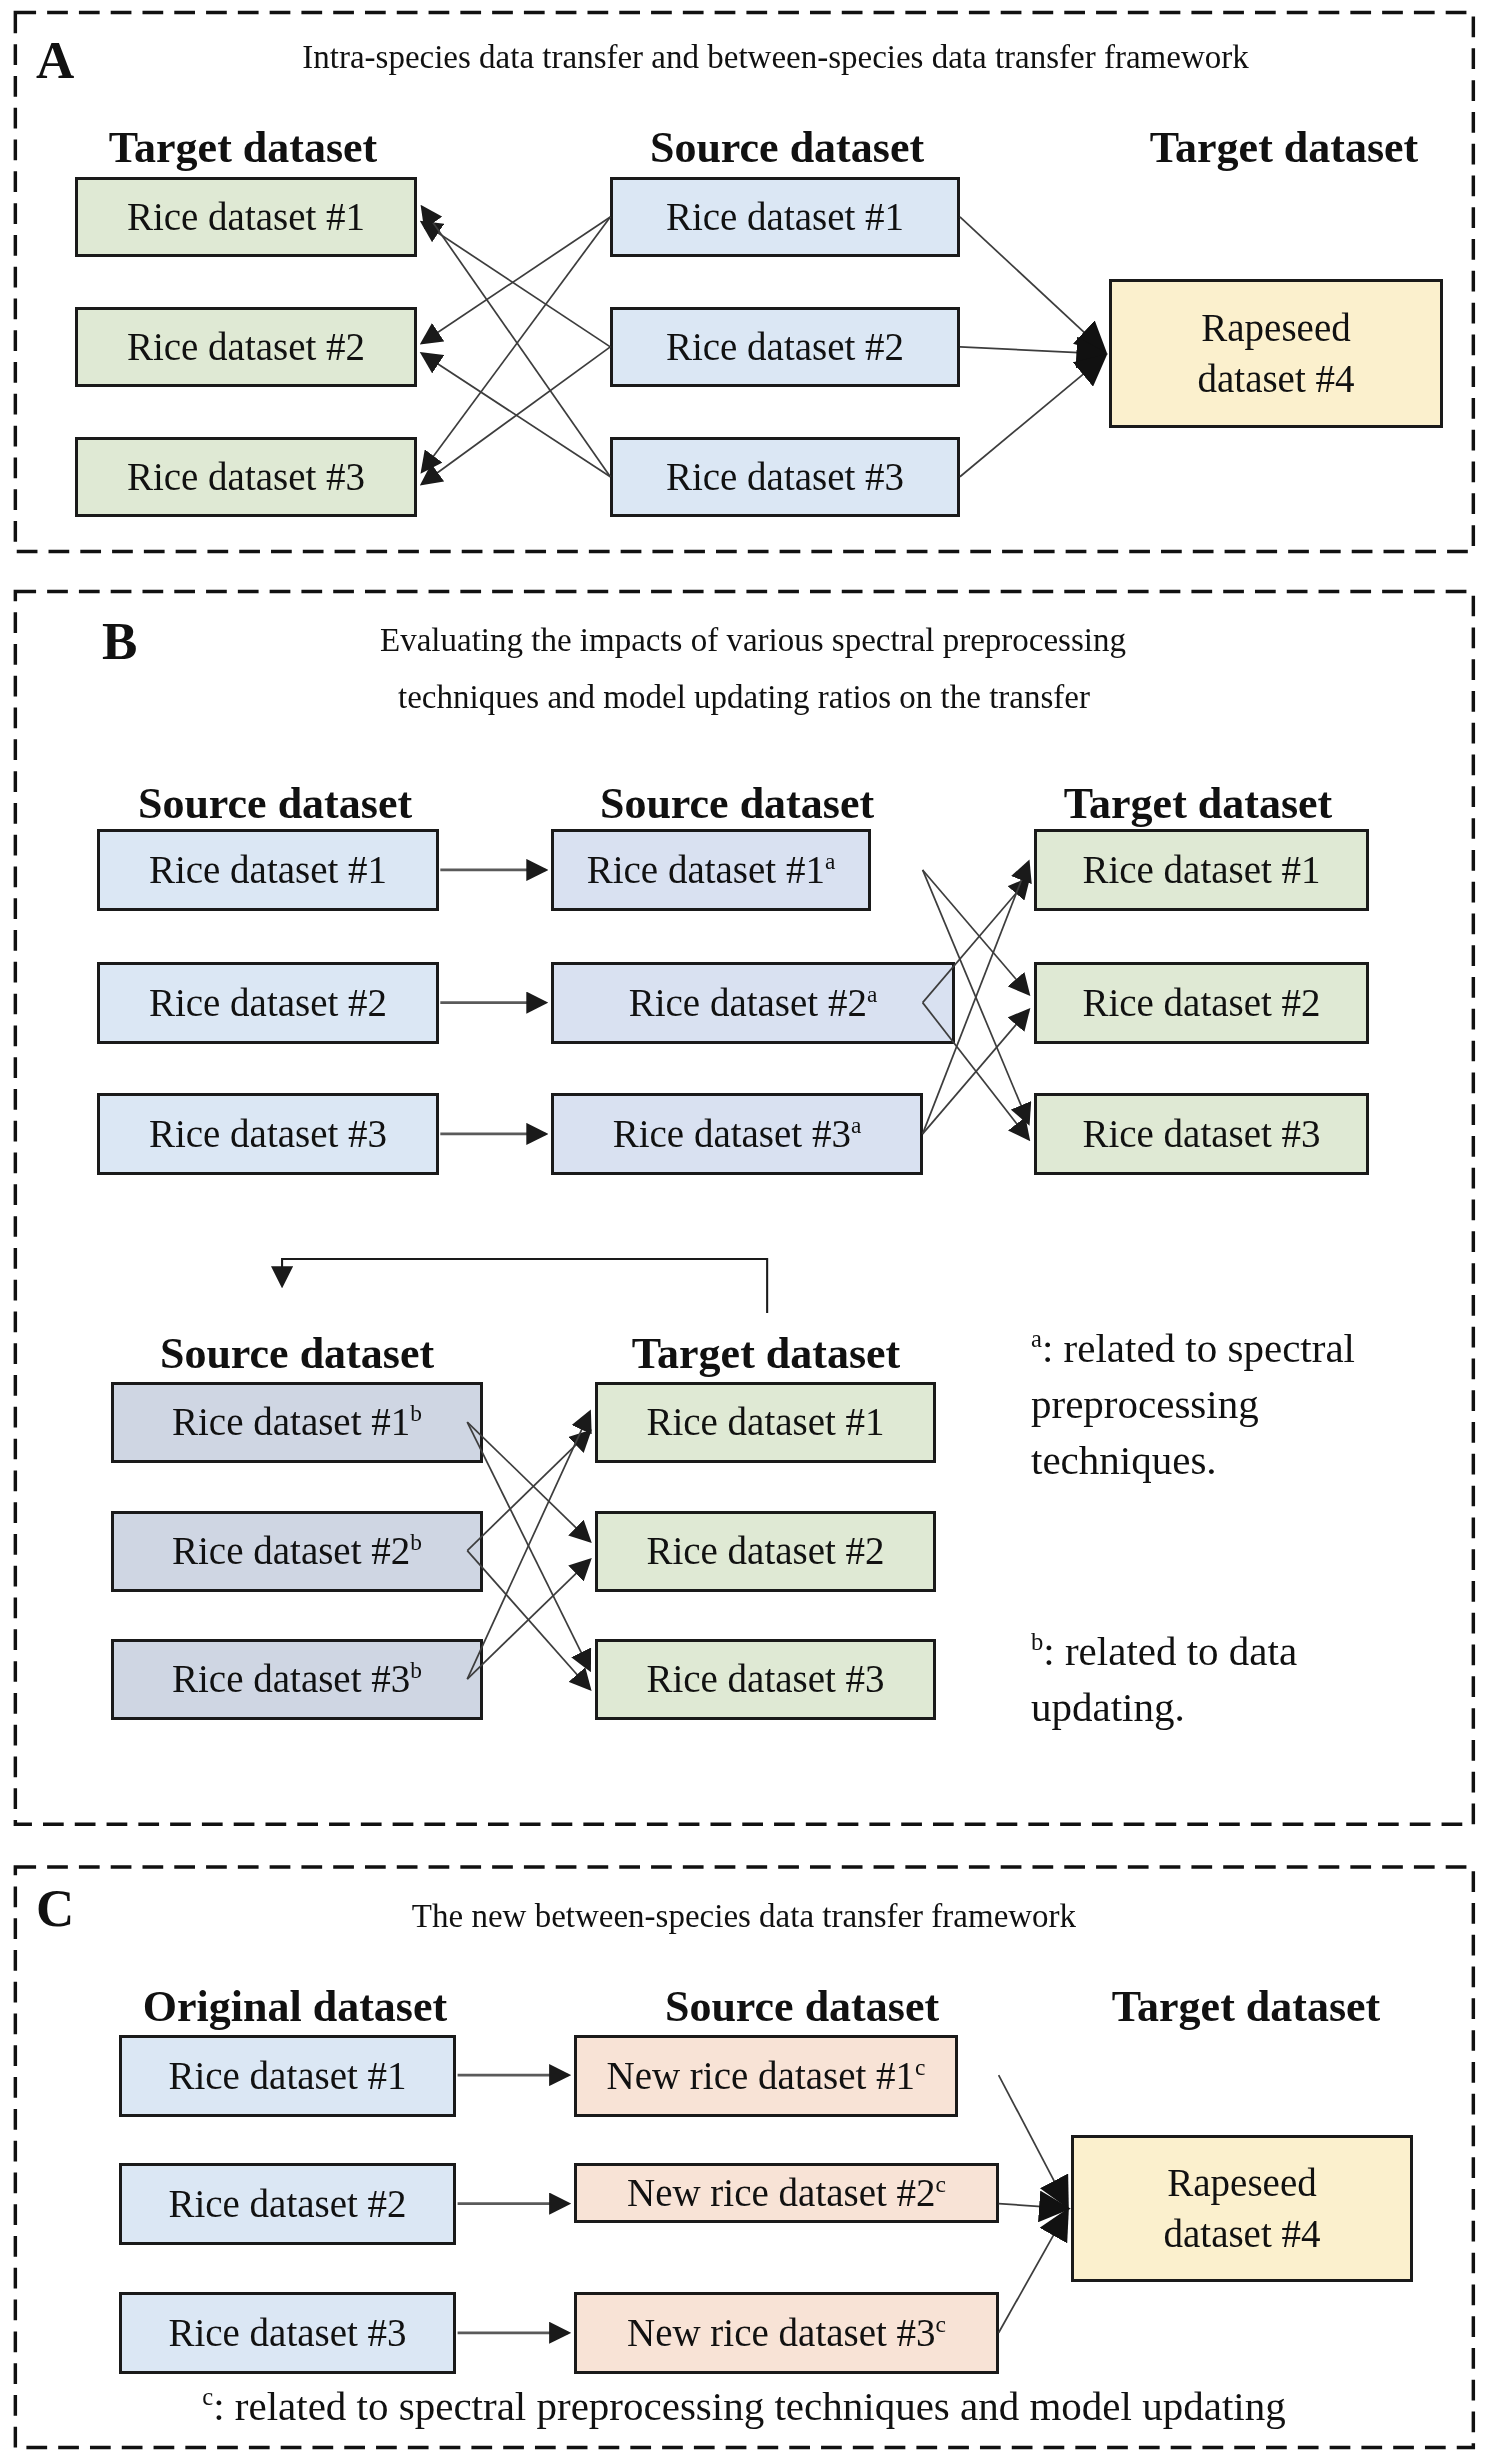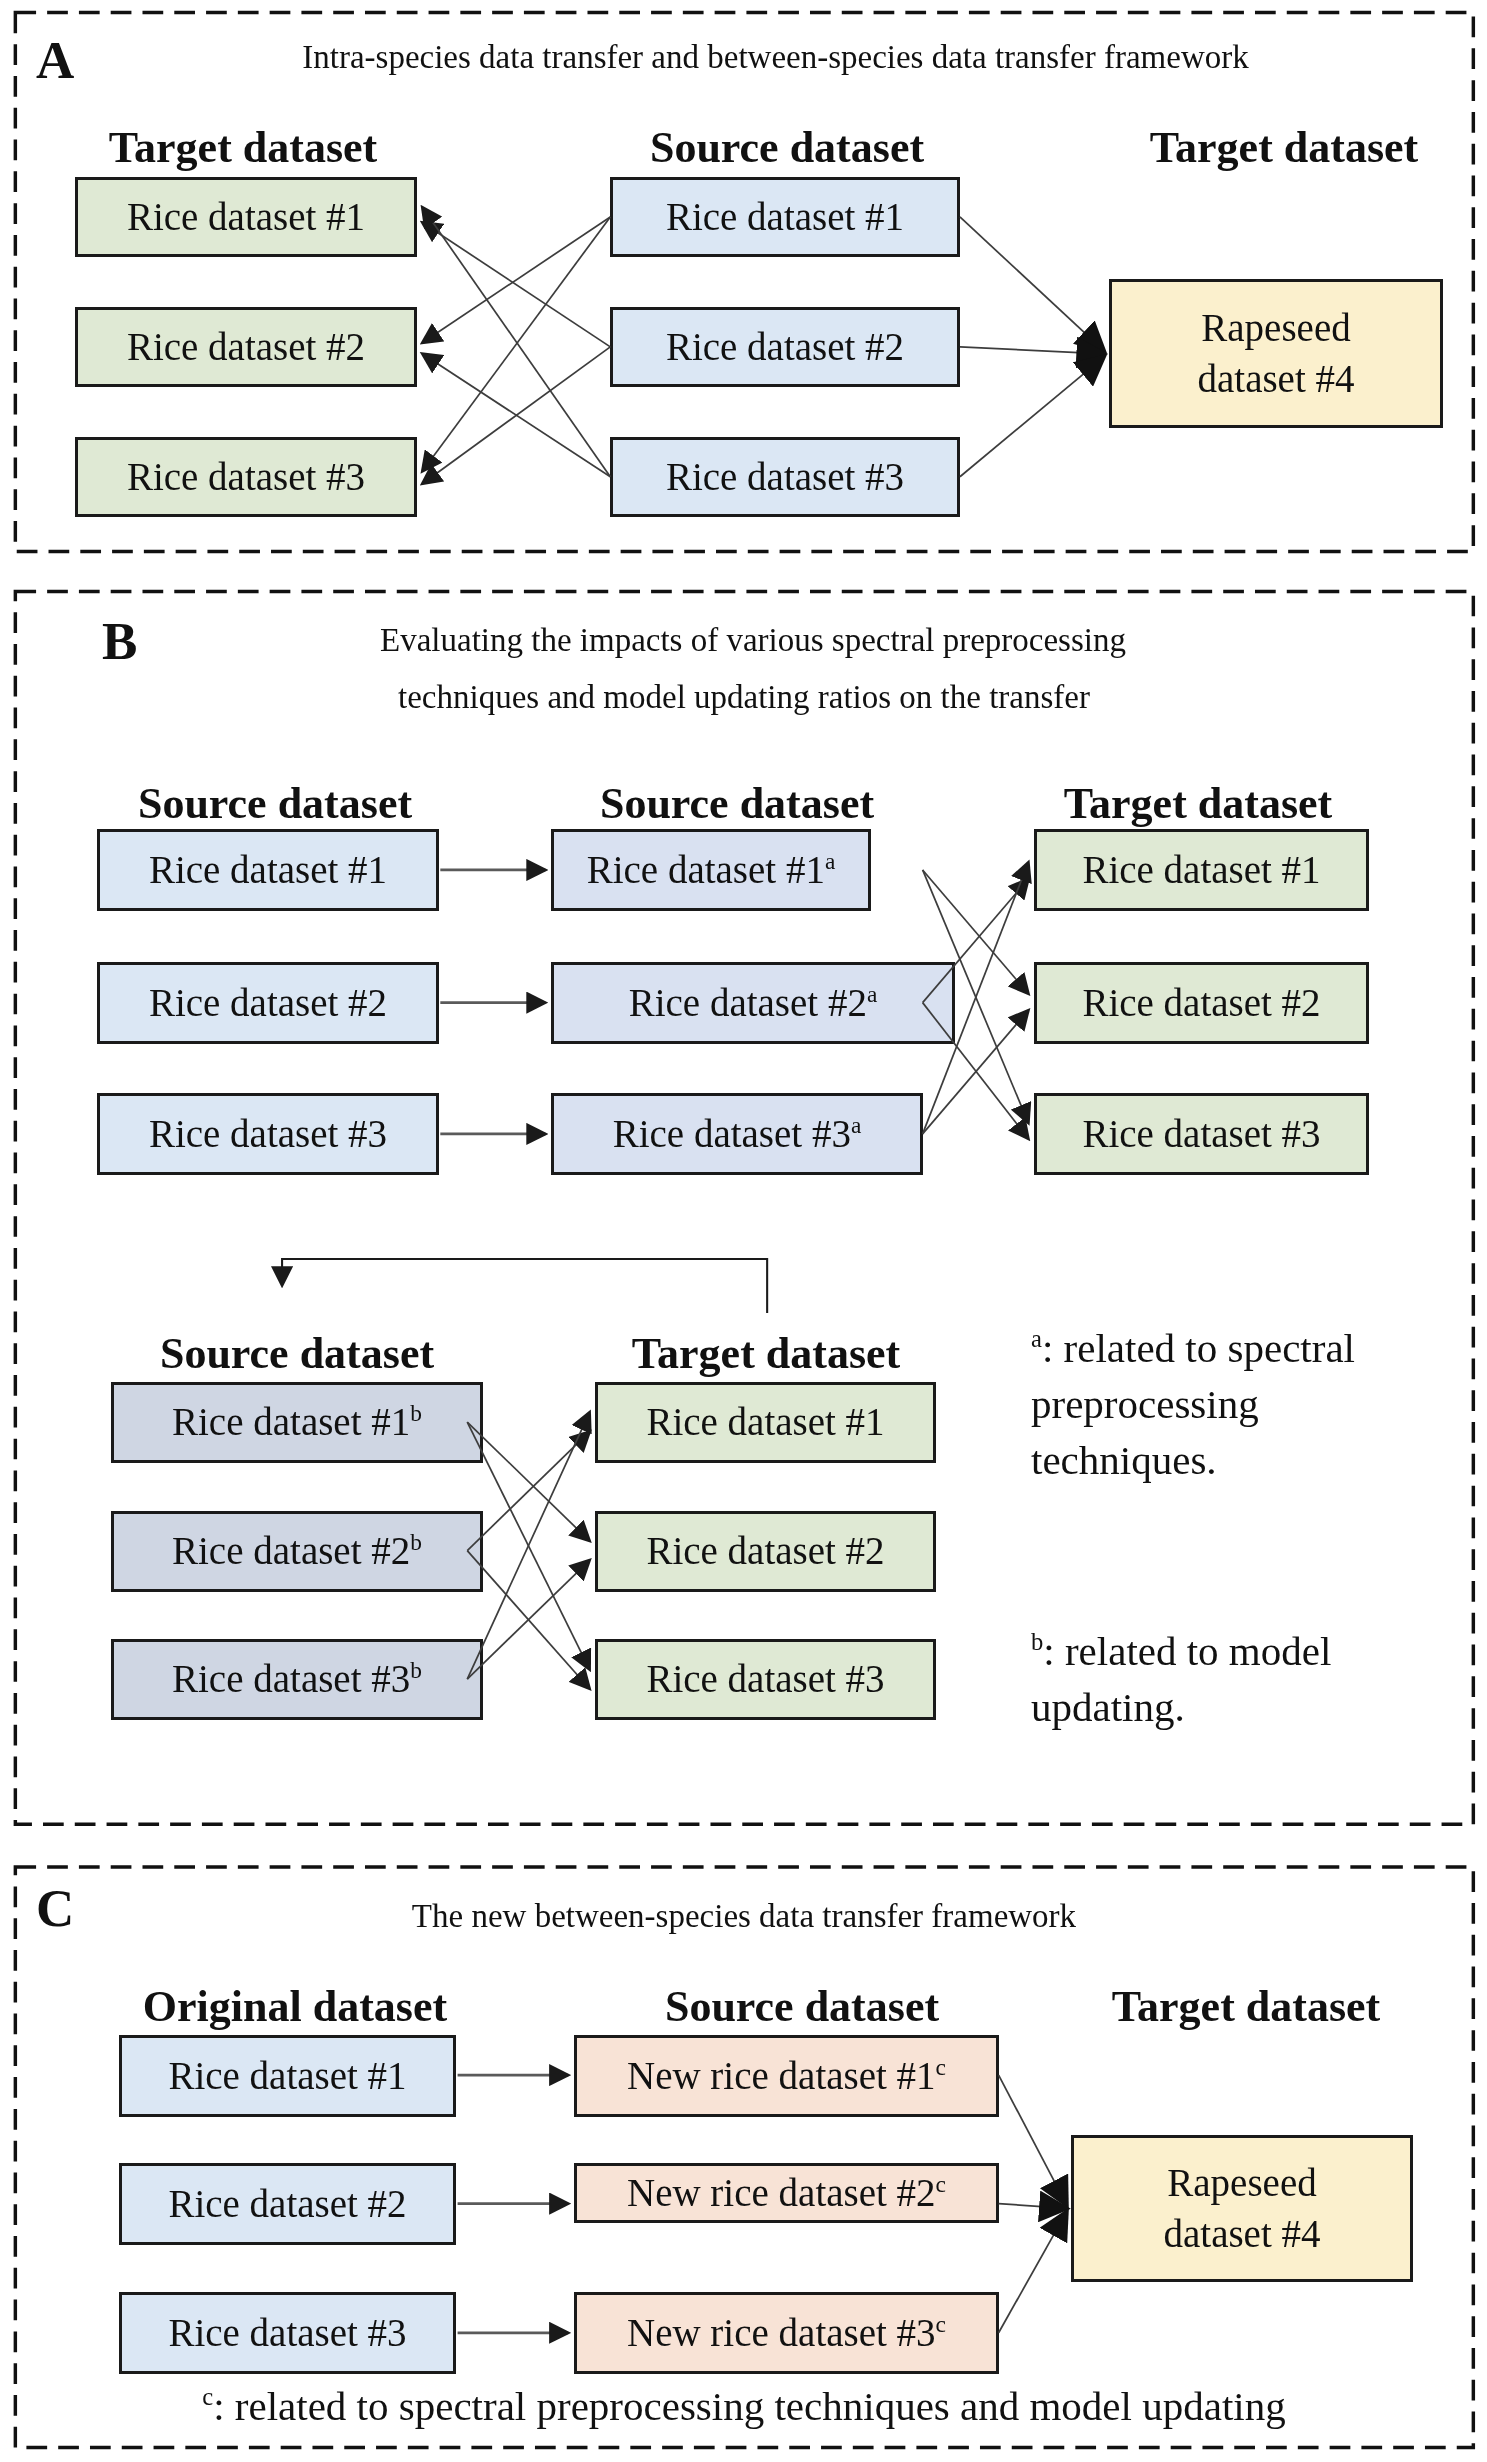--- a/index.html
+++ b/index.html
@@ -200,42 +200,42 @@
         <span>Rice dataset #1</span>
       </div>
     <div class="box green" style="left:595px;top:1511px;width:341px;height:81px;">
         <span>Rice dataset #2</span>
       </div>
     <div class="box green" style="left:595px;top:1639px;width:341px;height:81px;">
         <span>Rice dataset #3</span>
       </div>
 
     <div class="note" style="left:1031px;top:1321px;width:328px;"><sup>a</sup><span>: related to spectral preprocessing techniques.</span></div>
-    <div class="note" style="left:1031px;top:1624px;width:415px;"><sup>b</sup><span>: related to model updating.</span></div>
+    <div class="note" style="left:1031px;top:1624px;width:415px;"><sup>b</sup><span>: related to data updating.</span></div>
   </section>
 
   <section>
     <div class="pletter" style="left:36px;top:1878px;">C</div>
     <div class="ptitle" style="left:76px;top:1898px;width:1336px;">The new between-species data transfer framework</div>
 
     <div class="hdr" style="left:122px;top:1981px;width:346px;">Original dataset</div>
     <div class="hdr" style="left:629px;top:1981px;width:346px;">Source dataset</div>
     <div class="hdr" style="left:1073px;top:1981px;width:346px;">Target dataset</div>
 
     <div class="box blue" style="left:119px;top:2035px;width:337px;height:82px;">
         <span>Rice dataset #1</span>
       </div>
     <div class="box blue" style="left:119px;top:2163px;width:337px;height:82px;">
         <span>Rice dataset #2</span>
       </div>
     <div class="box blue" style="left:119px;top:2292px;width:337px;height:82px;">
         <span>Rice dataset #3</span>
       </div>
 
-    <div class="box salmon" style="left:574px;top:2035px;width:425px;height:82px;align-items:center;">
+    <div class="box salmon" style="left:574px;top:2035px;width:384px;height:82px;align-items:center;">
         <span><span>New rice dataset #1</span><sup>c</sup></span>
       </div>
     <div class="box salmon" style="left:574px;top:2163px;width:425px;height:60px;">
         <span><span>New rice dataset #2</span><sup>c</sup></span>
       </div>
     <div class="box salmon" style="left:574px;top:2292px;width:425px;height:82px;">
         <span><span>New rice dataset #3</span><sup>c</sup></span>
       </div>
 
     <div class="box yellow" style="left:1071px;top:2135px;width:342px;height:147px;">

